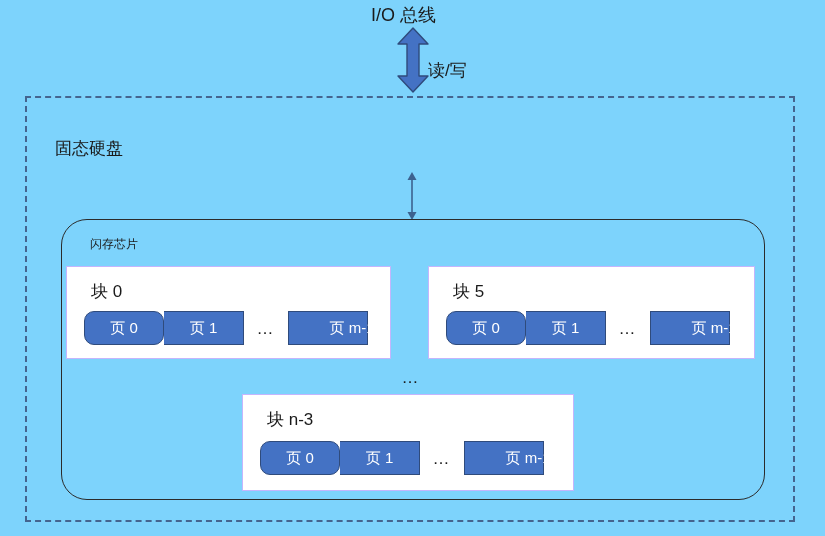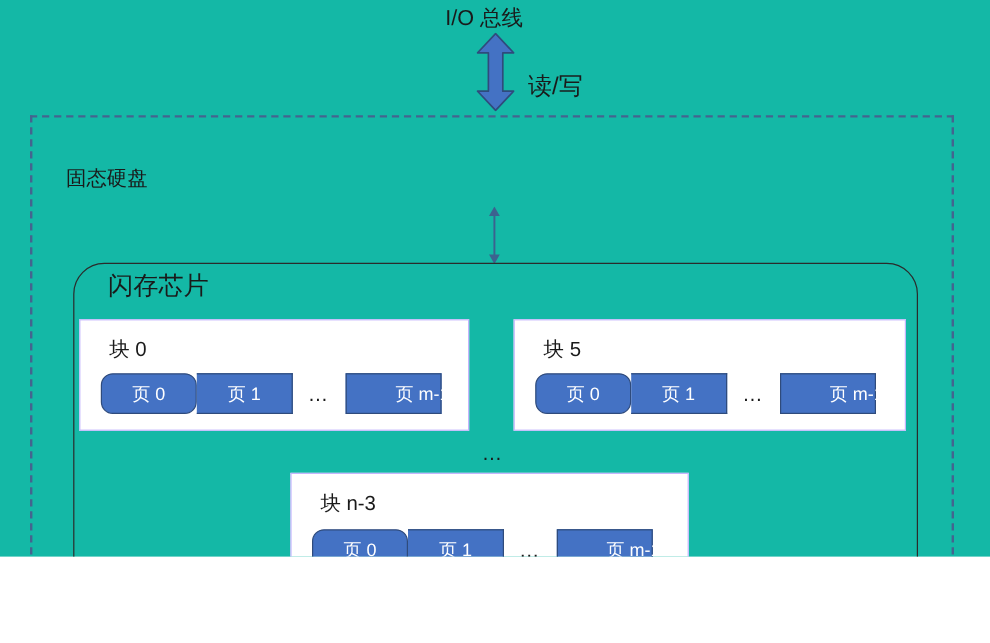--- a/index.html
+++ b/index.html
@@ -7,53 +7,53 @@
     padding: 0;
     background: #ffffff;
   }
   body {
     font-family: "Liberation Sans", "DejaVu Sans", sans-serif;
     color: #000000;
   }
   #canvas {
     position: relative;
     width: 825px;
-    height: 464px;
-    background: #14b8a6;
+    height: 536px;
+    background: #7dd3fc;
     overflow: hidden;
   }
 
   
   .lbl {
     position: absolute;
     font-size: 17px;
     color: #1a1a1a;
     white-space: nowrap;
     line-height: 1;
   }
   #io-bus-label {
     left: 371px;
     top: 6px;
     font-size: 18px;
   }
   #rw-label {
-    left: 440px;
+    left: 428px;
     top: 62px;
-    font-size: 20px;
+    font-size: 17px;
   }
   #ssd-label {
     left: 55px;
     top: 128px;
     font-size: 17px;
     margin-top: 12px;
   }
   #chip-label {
     left: 90px;
-    top: 228px;
-    font-size: 21px;
+    top: 238px;
+    font-size: 12px;
     font-family: Liberation Serif, serif;
   }
 
   
   #io-arrow {
     position: absolute;
     left: 396px;
     top: 27px;
     width: 34px;
     height: 66px;

